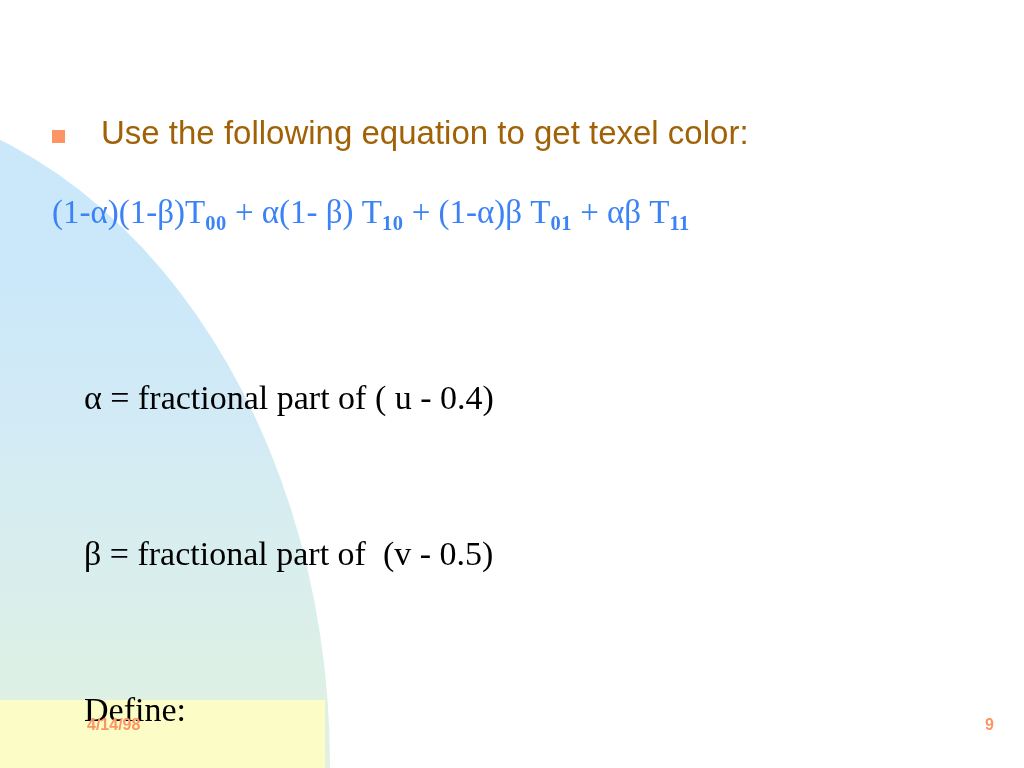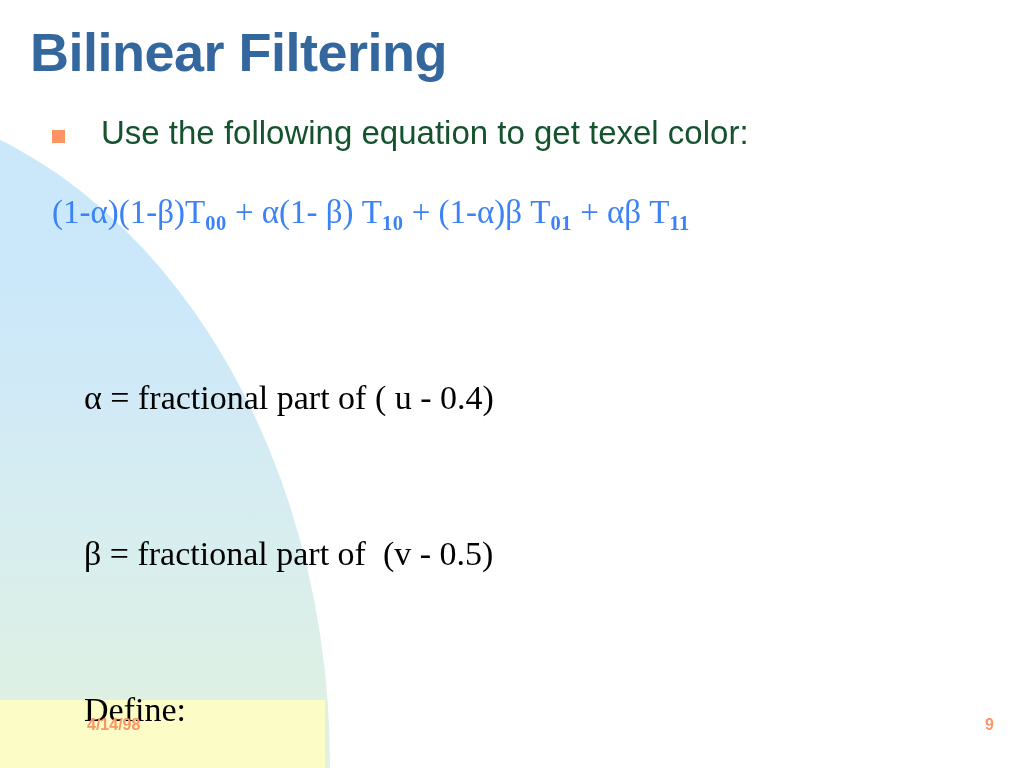--- a/index.html
+++ b/index.html
@@ -78,21 +78,21 @@
     height: 13px;
     background: #fc9464;
     margin-top: 17px;
     flex: 0 0 auto;
   }
   .bullet-text {
     margin-left: 36px;
     font-family: "Liberation Sans", sans-serif;
     font-size: 33px;
     line-height: 40px;
-    color: #14532d;
+    color: #a16207;
   }
 
   
   .equation {
     position: absolute;
     left: 52px;
     top: 192px;
     font-family: "Liberation Serif", serif;
     font-size: 33px;
     line-height: 40px;
@@ -147,21 +147,20 @@
   }
 </style>
 </head>
 <body>
 
 <div class="slide">
 
   <div class="bg-shape"></div>
   <div class="bg-shape-foot"></div>
 
-  <div class="title">Bilinear Filtering</div>
 
   <div class="bullet-row">
     <span class="bullet-mark"></span>
     <span class="bullet-text">Use the following equation to get texel color:</span>
   </div>
 
   <div class="equation">
     <span><span>(1-α)(1-β)T</span><sub>00</sub></span><span><span> + α(1- β) T</span><sub>10</sub></span><span><span> +  (1-α)β T</span><sub>01</sub></span><span><span> + αβ T</span><sub>11</sub></span>
   </div>
 

